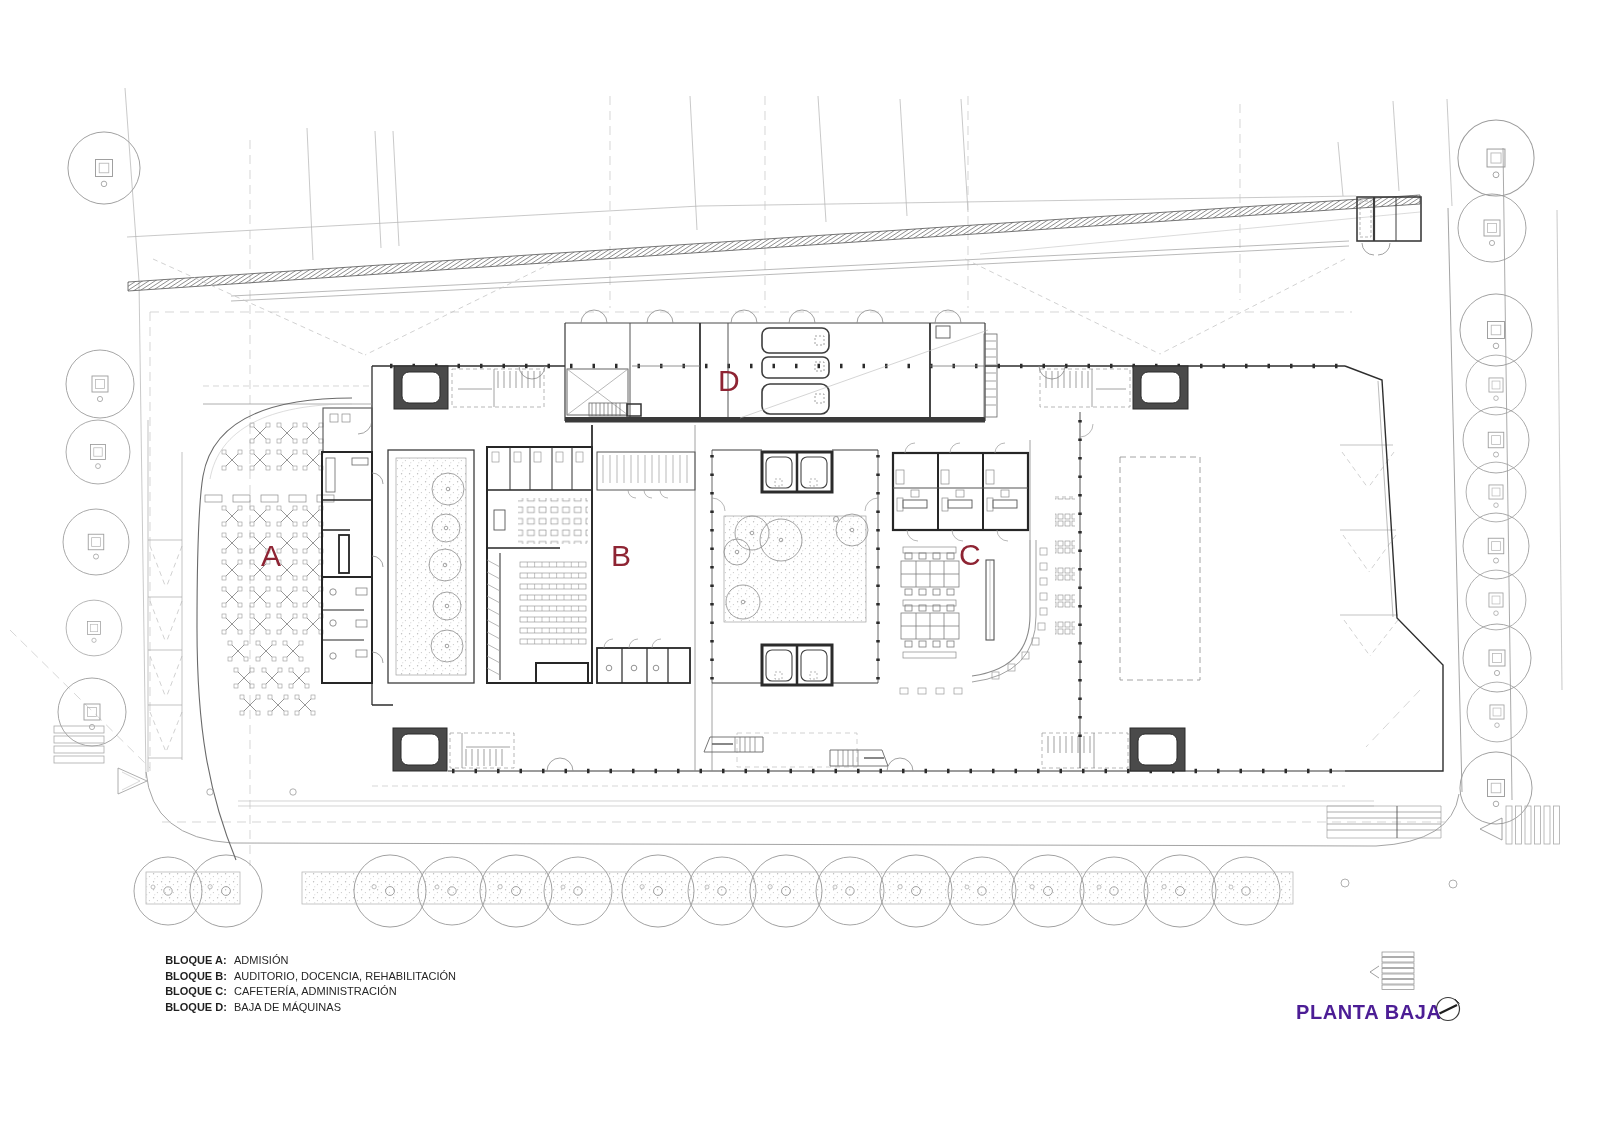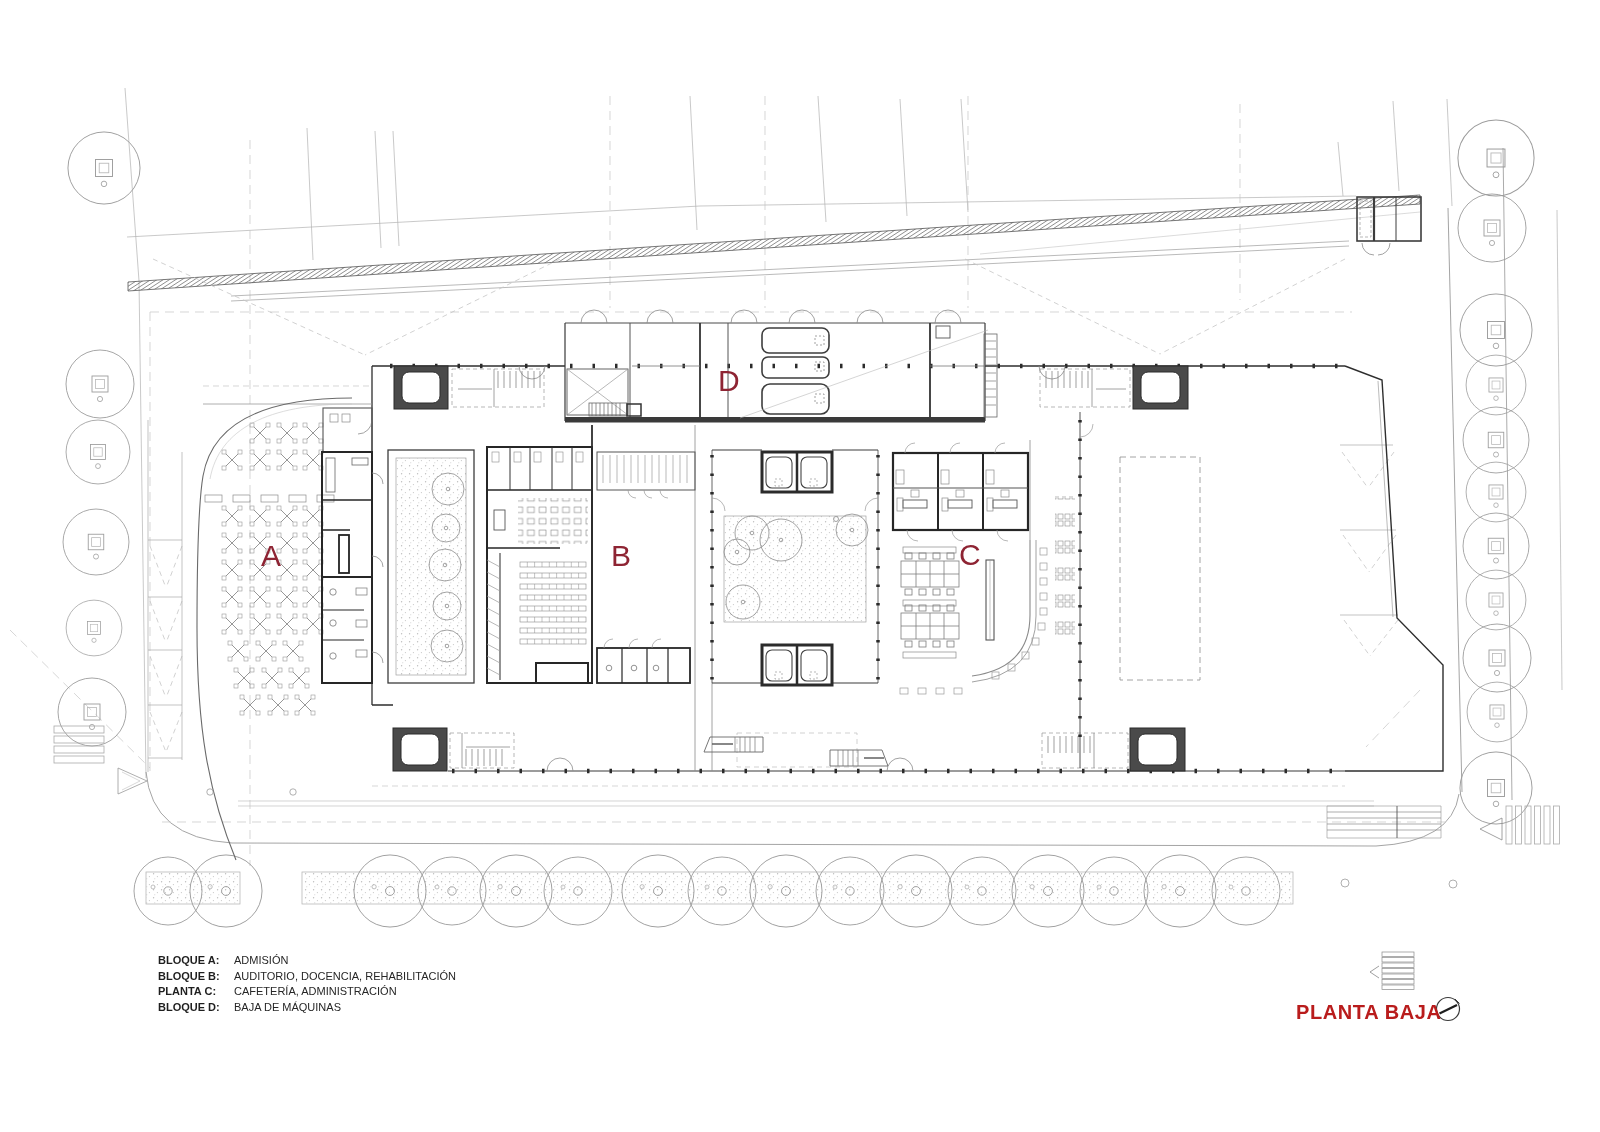--- a/index.html
+++ b/index.html
@@ -3,23 +3,23 @@
 <meta charset="utf-8">
 <style>
   html,body{margin:0;padding:0;background:#ffffff;}
   .sheet{position:relative;width:1600px;height:1132px;background:#fff;overflow:hidden;
          font-family:"Liberation Sans", sans-serif;}
   .sheet svg{position:absolute;left:0;top:0;}
   .block-letter{position:absolute;color:#8E2433;font-size:30px;font-weight:400;line-height:1;
                 letter-spacing:0;}
   .legend{position:absolute;left:158px;top:953px;font-size:11px;line-height:15.7px;color:#262626;}
   .legend-row{display:flex;white-space:nowrap;}
-  .legend-row .lab{width:76px;font-weight:600;color:#1f1f1f;}
+  .legend-row .lab{width:76px;font-weight:600;color:#1f1f1f;text-align:center;}
   .plan-title{position:absolute;left:1296px;top:1001px;font-size:20px;font-weight:700;
-              letter-spacing:0.6px;color:#b91c1c;white-space:nowrap;}
+              letter-spacing:0.6px;color:#4c1d95;white-space:nowrap;}
 </style>
 </head>
 <body>
 
 <div class="sheet">
 
 <svg width="1600" height="1132" viewBox="0 0 1600 1132">
 <defs>
   <pattern id="hatch" width="3.4" height="9" patternUnits="userSpaceOnUse" patternTransform="rotate(57)">
     <line x1="0" y1="0" x2="0" y2="9" stroke="#4f4f4f" stroke-width="1.1"></line>
@@ -556,21 +556,21 @@
 <div class="legend">
   <div class="legend-row">
     <span class="lab">BLOQUE A:</span>
     <span class="desc">ADMISIÓN</span>
   </div>
   <div class="legend-row">
     <span class="lab">BLOQUE B:</span>
     <span class="desc">AUDITORIO, DOCENCIA, REHABILITACIÓN</span>
   </div>
   <div class="legend-row">
-    <span class="lab">PLANTA C:</span>
+    <span class="lab">BLOQUE C:</span>
     <span class="desc">CAFETERÍA, ADMINISTRACIÓN</span>
   </div>
   <div class="legend-row">
     <span class="lab">BLOQUE D:</span>
     <span class="desc">BAJA DE MÁQUINAS</span>
   </div>
 </div>
 
 <div class="plan-title">PLANTA BAJA</div>
 

